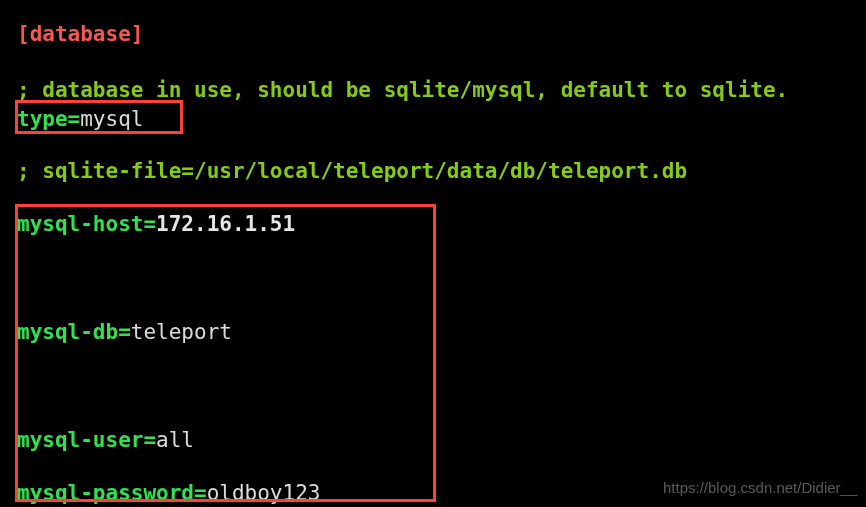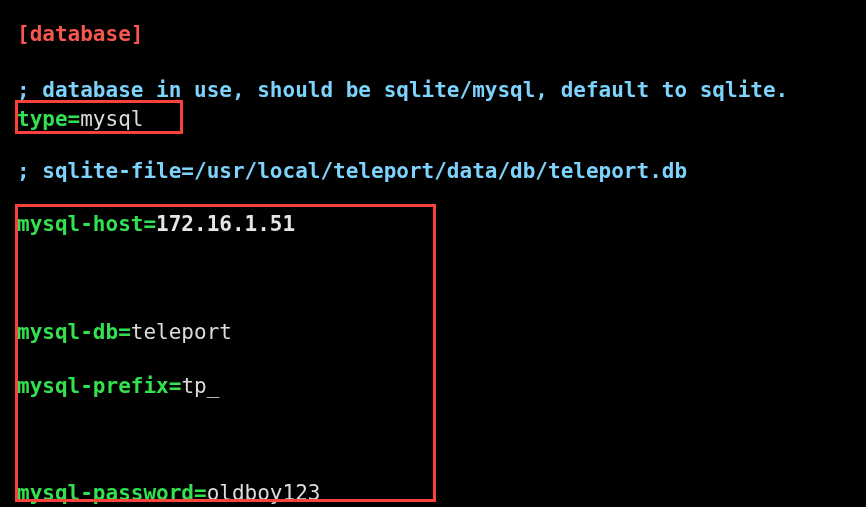--- a/index.html
+++ b/index.html
@@ -25,21 +25,21 @@
     line-height: 24px;
     letter-spacing: 0px;
   }
 
   
   .section-header {
     color: #f9564f;
     font-weight: bold;
   }
   .comment {
-    color: #7dd3fc;
+    color: #84cc16;
     font-weight: bold;
   }
   .key {
     color: #33e04f;
     font-weight: bold;
   }
   .val-num {
     color: #e5e5e5;
     font-weight: bold;
   }
@@ -78,21 +78,22 @@
 
   <div class="hl-box" style="left:2px; top:100px; width:168px; height:34px;"></div>
 
   <div class="line comment" style="left:4px; top:159px;">; sqlite-file=/usr/local/teleport/data/db/teleport.db</div>
 
   <div class="line" style="left:4px; top:212px;"><span class="key">mysql-host=</span><span class="val-num">172.16.1.51</span></div>
 
 
   <div class="line" style="left:4px; top:320px;"><span class="key">mysql-db=</span><span class="val-str">teleport</span></div>
 
-  <div class="line" style="left:4px; top:374px;"><span class="key">mysql-prefix=</span><span class="val-str">tp_</span></div>
 
+  <div class="line" style="left:4px; top:428px;"><span class="key">mysql-user=</span><span class="val-str">all</span></div>
 
   <div class="line" style="left:4px; top:481px;"><span class="key">mysql-password=</span><span class="val-str">oldboy123</span></div>
 
   <div class="hl-box" style="left:2px; top:204px; width:421px; height:298px;"></div>
 
+  <div class="watermark" style="left:650px; top:479px;">https://blog.csdn.net/Didier__</div>
 
 </div>
 
 </body></html>

